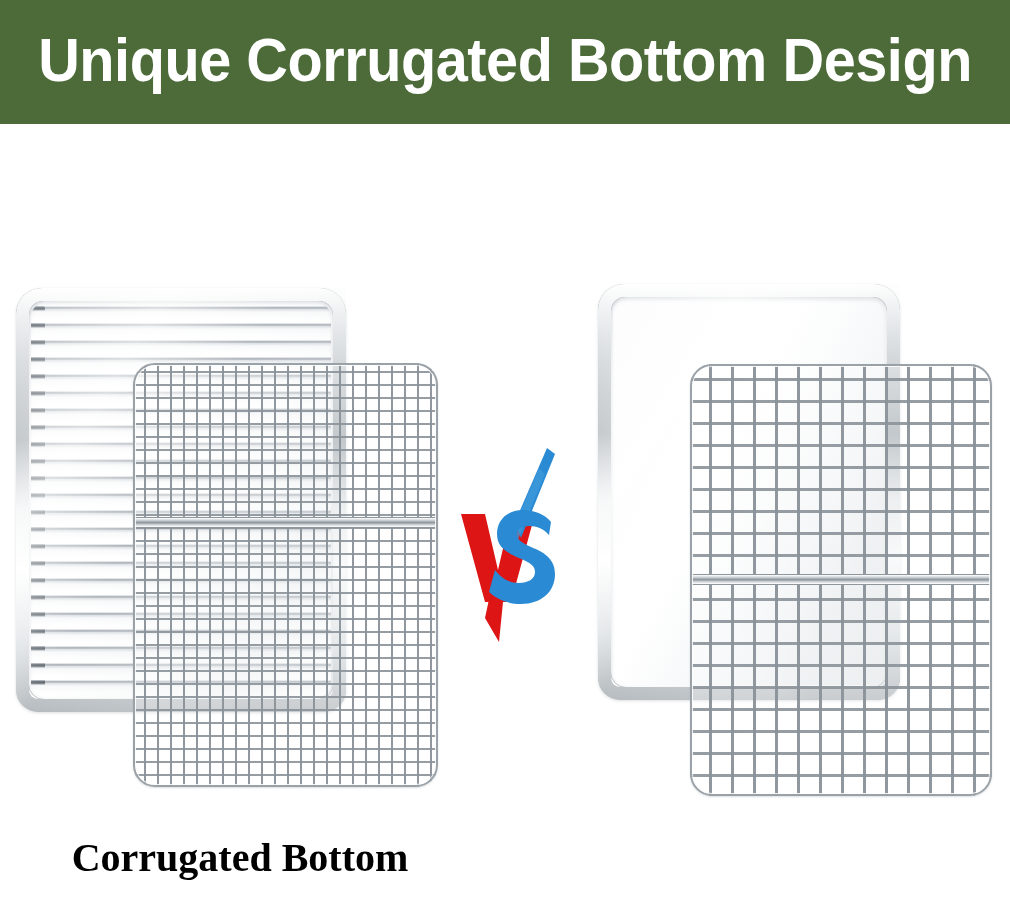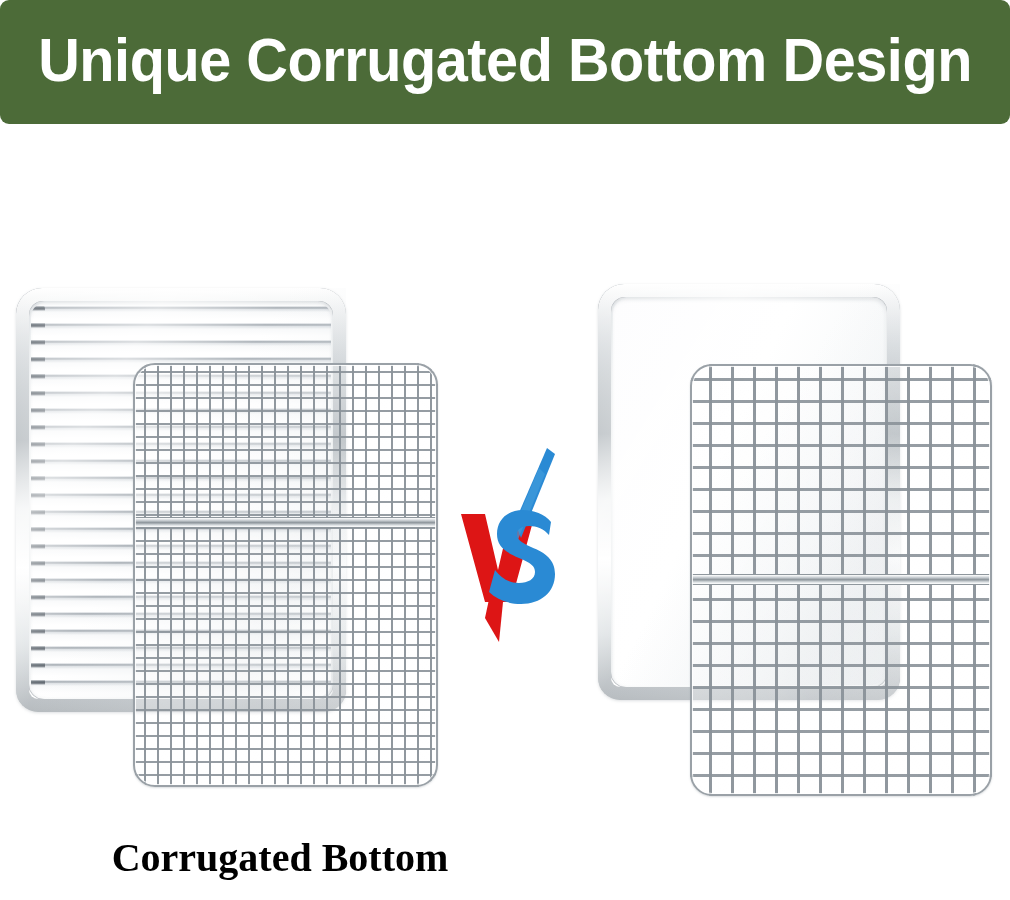--- a/index.html
+++ b/index.html
@@ -19,21 +19,20 @@
   #header-banner {
     position: absolute;
     left: 0;
     top: 0;
     width: 1010px;
     height: 124px;
     background: #4c6b38;
     display: flex;
     align-items: center;
     justify-content: center;
-    border-radius: 9px;
   }
   #header-title {
     color: #ffffff;
     font-family: "Liberation Sans Narrow", "Liberation Sans", sans-serif;
     font-weight: bold;
     font-size: 62px;
     line-height: 1;
     letter-spacing: -0.5px;
     transform: scaleX(0.93);
     transform-origin: center center;
@@ -198,21 +197,20 @@
   .caption {
     position: absolute;
     bottom: 20px;
     text-align: center;
     color: #000000;
     font-family: "Liberation Serif", serif;
     font-weight: bold;
     font-size: 40px;
     line-height: 1.1;
     white-space: nowrap;
-    padding-left: 40px;
   }
   #caption-corrugated { left: 0; width: 480px; }
 </style>
 </head>
 <body>
 
 <div id="header-banner">
   <div id="header-title">Unique Corrugated Bottom Design</div>
 </div>
 

